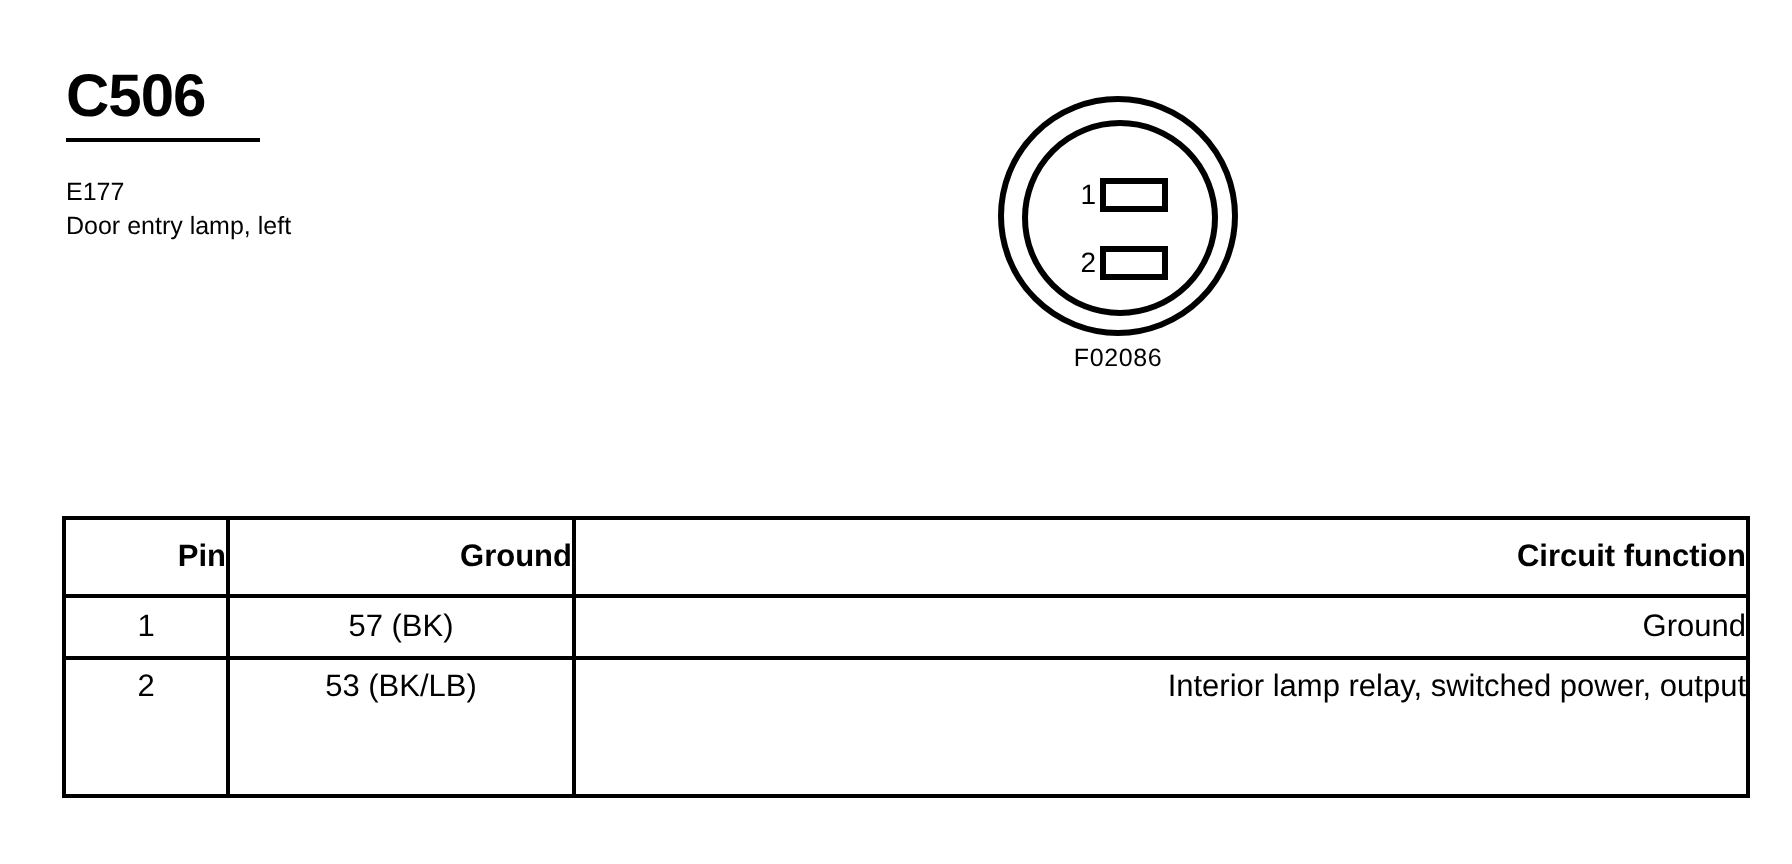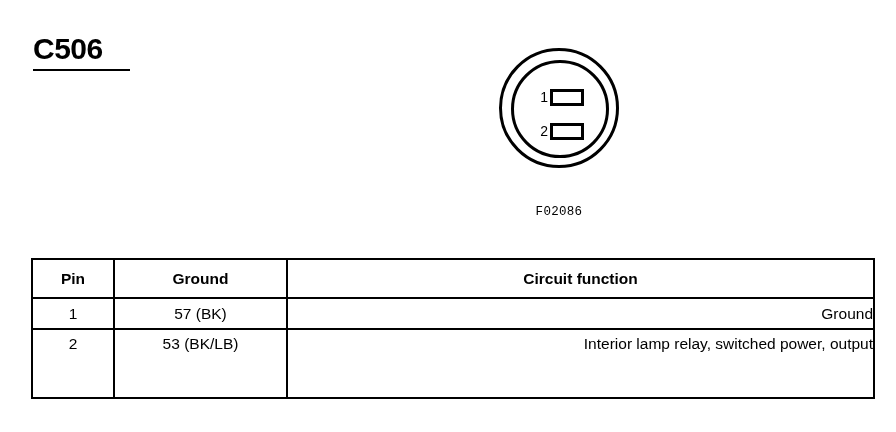--- a/index.html
+++ b/index.html
@@ -102,23 +102,21 @@
     width: 14px;
     text-align: right;
     font-size: 14px;
     line-height: 17px;
   }
   #cavity-label-1 { top: 45px; }
   #cavity-label-2 { top: 79px; }
   #figure-code {
     text-align: center;
     font-size: 12.5px;
-    margin-top: 33px;
     letter-spacing: 0.3px;
-    font-family: Liberation Mono, monospace;
   }
 
   
   #pin-table {
     position: absolute;
     left: 31px;
     top: 258px;
     width: 844px;
     border-collapse: collapse;
     table-layout: fixed;
@@ -126,21 +124,21 @@
   #pin-table th,
   #pin-table td {
     border: 2px solid #000;
     padding: 0;
     font-size: 15.5px;
     font-weight: normal;
   }
   #pin-table thead th {
     font-weight: bold;
     height: 37px;
-    text-align: center;
+    text-align: right;
     vertical-align: middle;
   }
   .col-pin { width: 80px; }
   .col-circuit { width: 171px; }
   .col-function { width: auto; margin-top: 36px; }
 
   .cell-pin, .cell-circuit {
     text-align: center;
     vertical-align: middle;
   }
@@ -156,20 +154,22 @@
     padding-top: 5px;
   }
 </style>
 </head>
 <body>
 
 <div id="id-block">
   <div id="connector-code">C506</div>
   <div id="code-rule"></div>
   <div id="desc-block">
+    <div>E177</div>
+    <div>Door entry lamp, left</div>
   </div>
 </div>
 
 <div id="connector-figure">
   <div id="connector-face">
     <div class="ring-outer"></div>
     <div class="ring-inner"></div>
 
     <div class="cavity-label" id="cavity-label-1">1</div>
     <div class="cavity" id="cavity-1"></div>

